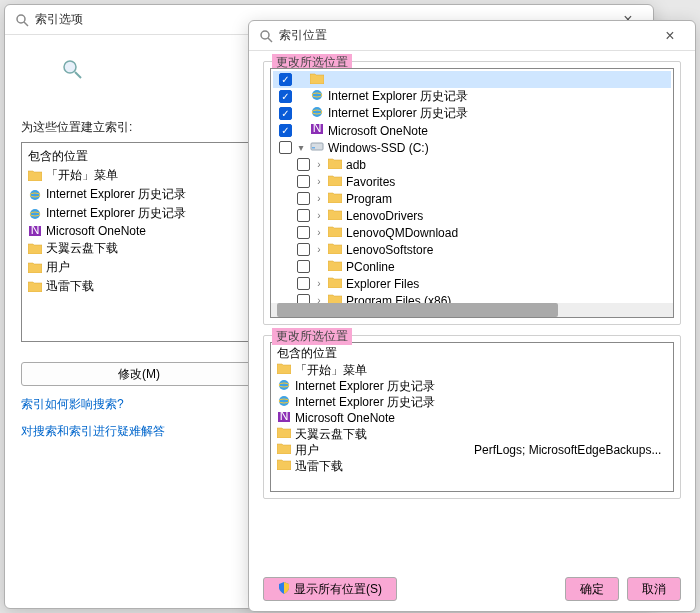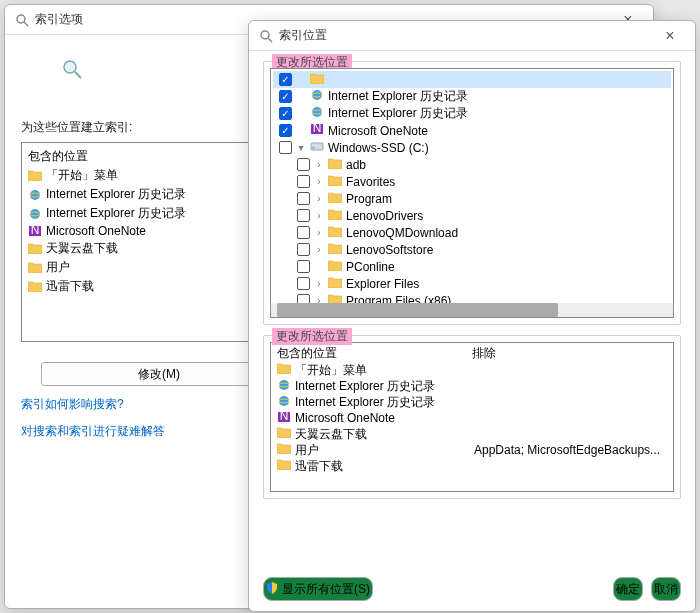--- a/index.html
+++ b/index.html
@@ -13,21 +13,21 @@
 
   
   #win-back { left: 4px; top: 4px; width: 650px; height: 605px; }
   .back-body { padding: 10px 16px 14px; }
   .status-row { display: flex; align-items: center; gap: 14px; padding: 6px 10px; }
   .status-text { text-align: center; flex: 1; color: #222; }
   .status-done { text-align: center; color: #222; margin-top: 4px; }
   .section-label { margin: 24px 0 6px 0; color: #222; }
   .listbox { border: 1px solid #888; background: #fff; padding: 4px 6px; min-height: 200px; width: 236px; }
   .listbox .row { display: flex; align-items: center; gap: 4px; padding: 1px 0; }
-  .btn-row { display: flex; gap: 6px; margin-top: 20px; width: 236px; margin-left: 20px; }
+  .btn-row { display: flex; gap: 6px; margin-top: 20px; width: 236px; }
   .btn { flex: 1; height: 24px; border: 1px solid #aaa; background: #fdfdfd; border-radius: 3px; display: flex; align-items: center; justify-content: center; gap: 4px; cursor: pointer; }
   .link { color: #0066cc; cursor: pointer; margin-top: 10px; display: block; }
 
   
   #win-front { left: 248px; top: 20px; width: 448px; height: 592px; z-index: 10; }
   .front-body { padding: 10px 14px 10px; height: calc(100% - 30px); display: flex; flex-direction: column; }
   .group { border: 1px solid #d0d0d0; border-radius: 2px; padding: 6px 6px 6px; margin-bottom: 10px; position: relative; }
   .group-title { position: absolute; top: -8px; left: 8px; background: #f9a8d4; padding: 0 4px; color: #444; text-align: center; }
   .tree-outer { border: 1px solid #888; background: #fff; height: 250px; overflow: hidden; position: relative; }
   .tree { padding: 2px 2px 2px 2px; height: calc(100% - 14px); overflow: hidden; }
@@ -41,21 +41,21 @@
   .hscroll .thumb { background: #aaa; height: 100%; width: 70%; margin-left: 6px; border-radius: 2px; }
 
   .summary-box { border: 1px solid #888; background: #fff; height: 150px; padding: 2px 6px; overflow: hidden; }
   .summary-head { display: flex; }
   .summary-head span { flex: 1; }
   .summary-row { display: flex; align-items: center; gap: 4px; height: 16px; }
   .summary-row .c1 { display: flex; align-items: center; gap: 4px; flex: 1; }
   .summary-row .c2 { flex: 1; }
 
   .front-footer { display: flex; gap: 8px; margin-top: auto; align-items: center; }
-  .btn2 { height: 24px; padding: 0 2px; border: 1px solid #aaa; background: #15803d; border-radius: 9px; display: flex; align-items: center; gap: 4px; cursor: pointer; }
+  .btn2 { height: 24px; padding: 0 14px; border: 1px solid #aaa; background: #f9a8d4; border-radius: 3px; display: flex; align-items: center; gap: 4px; cursor: pointer; }
   .spacer { flex: 1; }
 
   .shield { display: inline-block; }
   .ie-icon, .onenote-icon, .disk-icon, .generic-folder { width:14px; height:12px; display:inline-flex; align-items:center; justify-content:center; }
   .watermark { position:absolute; right:6px; bottom:2px; color:#c9c9c9; font-size:16px; font-style:italic; font-weight:bold; letter-spacing:1px; pointer-events:none; }
 </style>
 </head>
 <body>
 
 <div class="window" id="win-back">
@@ -309,21 +309,20 @@
             <div class="thumb"></div>
           </div>
       </div>
     </div>
 
     <div class="group">
       <span class="group-title">更改所选位置</span>
       <div class="summary-box">
         <div class="summary-head">
           <span>包含的位置</span>
-          <span>排除</span>
         </div>
         <div id="summary-rows">
             <div class="summary-row">
               <span class="c1">
                 <span><svg width="14" height="11" viewBox="0 0 14 11">
                     <path d="M0 1 h5 l1 1 h8 v9 h-14 z" fill="#f6c95b" stroke="#d9a733" stroke-width="0.5"></path>
                   </svg></span>
                 <span>「开始」菜单</span>
               </span>
               <span class="c2"></span>
@@ -367,21 +366,21 @@
               </span>
               <span class="c2"></span>
             </div>
             <div class="summary-row">
               <span class="c1">
                 <span><svg width="14" height="11" viewBox="0 0 14 11">
                     <path d="M0 1 h5 l1 1 h8 v9 h-14 z" fill="#f6c95b" stroke="#d9a733" stroke-width="0.5"></path>
                   </svg></span>
                 <span>用户</span>
               </span>
-              <span class="c2">AppData; MicrosoftEdgeBackups...</span>
+              <span class="c2">PerfLogs; MicrosoftEdgeBackups...</span>
             </div>
             <div class="summary-row">
               <span class="c1">
                 <span><svg width="14" height="11" viewBox="0 0 14 11">
                     <path d="M0 1 h5 l1 1 h8 v9 h-14 z" fill="#f6c95b" stroke="#d9a733" stroke-width="0.5"></path>
                   </svg></span>
                 <span>迅雷下载</span>
               </span>
               <span class="c2"></span>
             </div>

